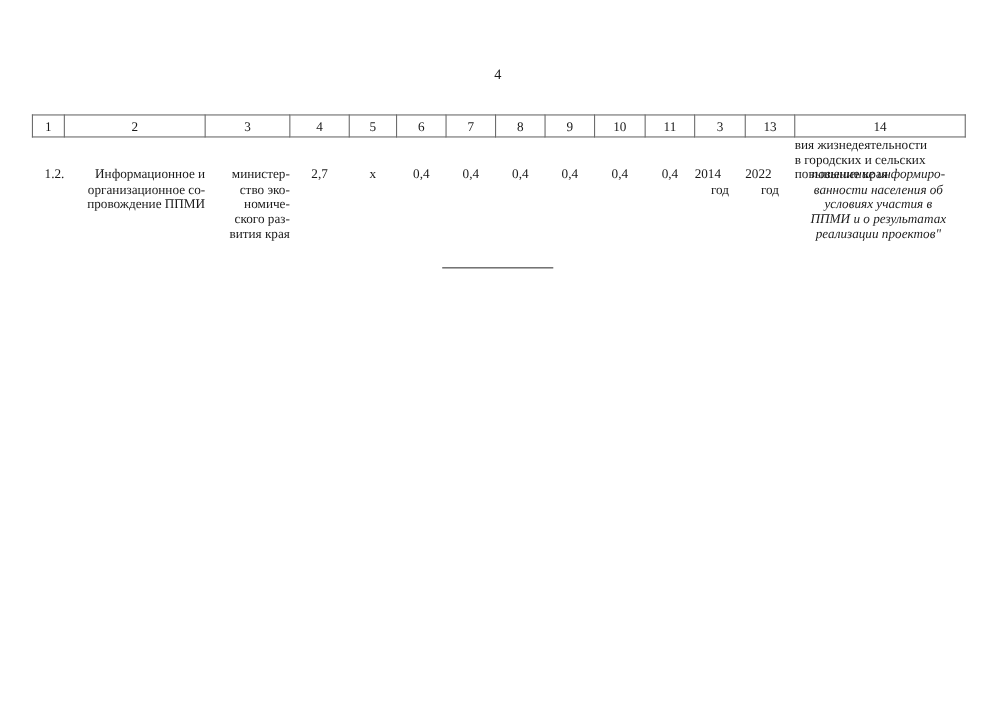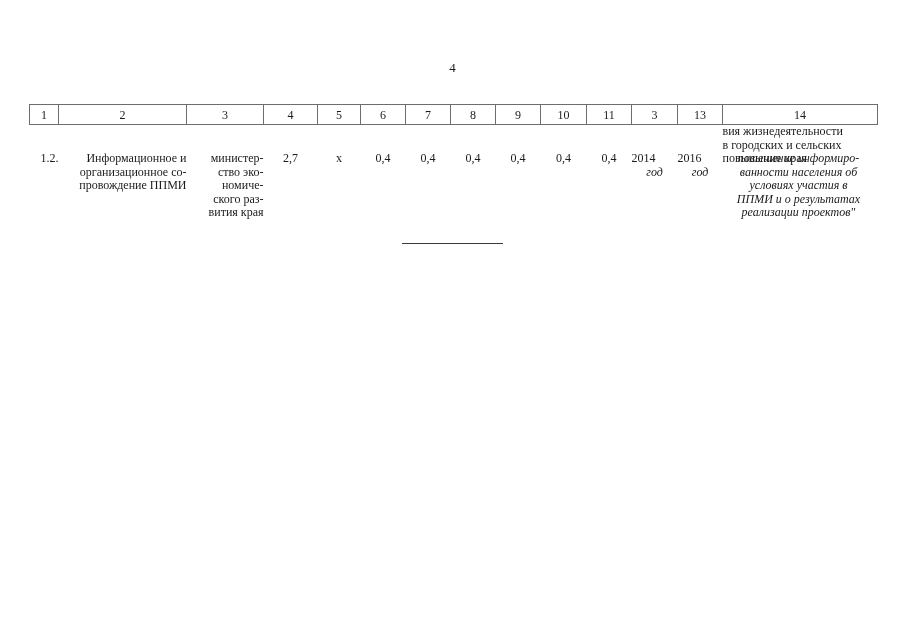--- a/index.html
+++ b/index.html
@@ -90,21 +90,20 @@
     width: 152px;
     text-align: center;
     font-style: italic;
   }
   .nowrapline { white-space: nowrap; }
 
   
   .year-sub {
     display: block;
     text-align: center;
-    font-style: italic;
   }
   .year-main {
     display: block;
     text-align: left;
   }
 
   
   .rule {
     position: absolute;
     left: 402px;
@@ -208,21 +207,21 @@
       <td class="c-center">
         <span>0,4</span>
       </td>
 
       <td class="c-center">
         <span class="year-main">2014</span>
         <span class="year-sub">год</span>
       </td>
 
       <td class="c-center">
-        <span class="year-main">2016</span>
+        <span class="year-main">2022</span>
         <span class="year-sub">год</span>
       </td>
 
       <td class="col14-wrap">
         <div class="col14-head-overflow">
           <div class="nowrapline">вия жизнедеятельности</div>
           <div class="nowrapline">в городских и сельских</div>
           <div class="nowrapline">повышение края</div>
         </div>
         <div class="col14-body">

